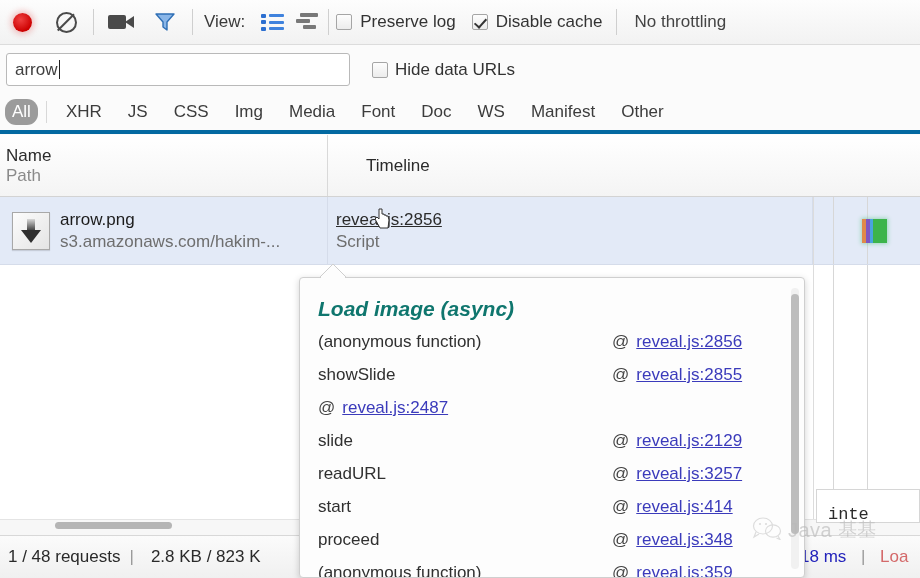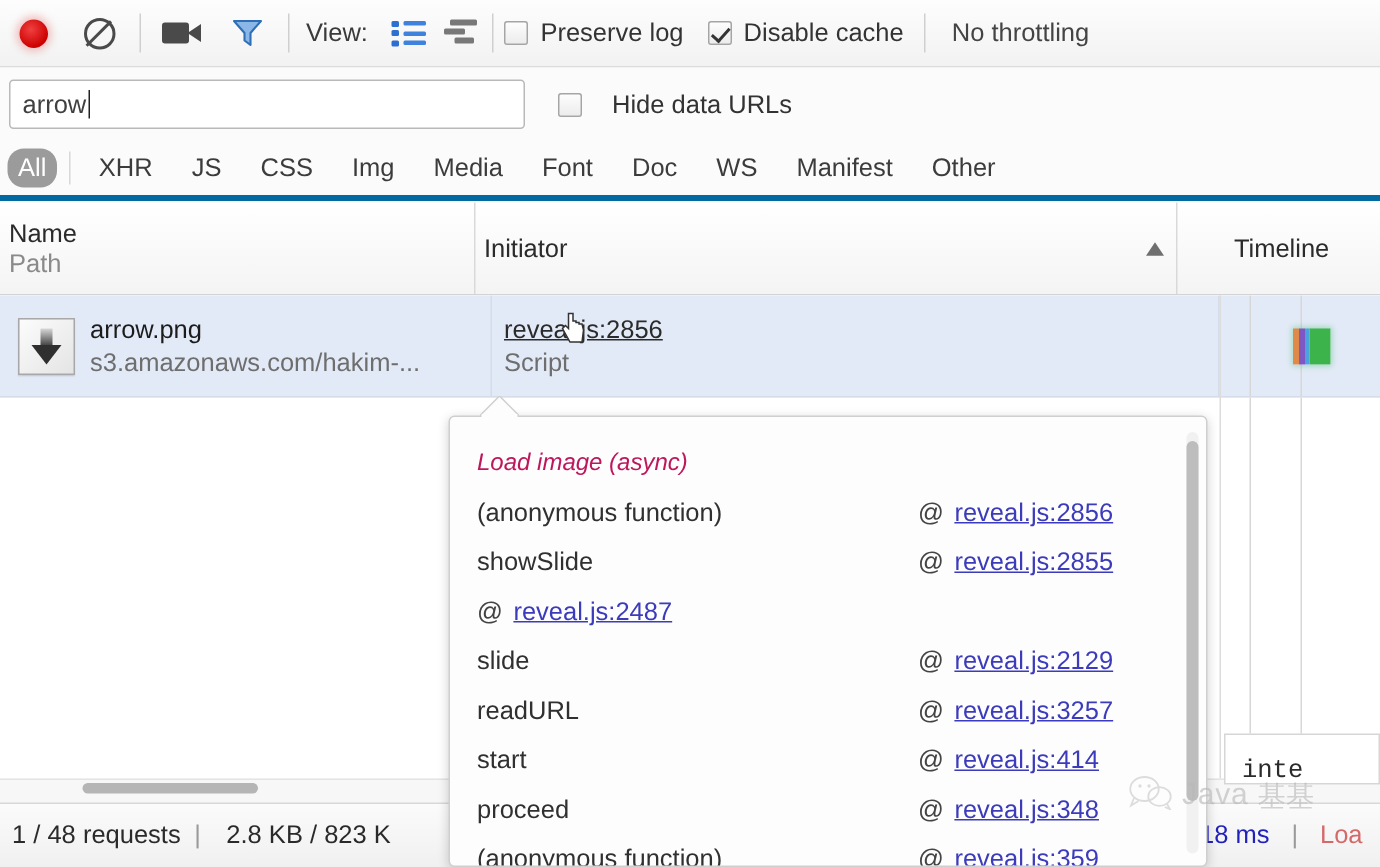--- a/index.html
+++ b/index.html
@@ -114,21 +114,21 @@
     padding: 0 8px;
     font-family: "Liberation Sans", sans-serif;
     display: flex; align-items: center;
     position: relative;
   }
   .caret {
     display: inline-block; width: 1px; height: 19px;
     background: #222; margin-left: 1px;
   }
   .hide-data {
-    display: flex; align-items: center; gap: 20px; margin-left: 22px;
+    display: flex; align-items: center; gap: 7px; margin-left: 22px;
   }
 
   
   .typebar {
     position: absolute; left: 0; top: 94px;
     width: 920px; height: 40px;
     background: #fbfbfb;
     display: flex; align-items: center;
     border-bottom: 4px solid #0369a1;
   }
@@ -250,22 +250,23 @@
     box-shadow: 0 2px 7px rgba(0,0,0,.18);
     overflow: hidden;
     z-index: 30;
   }
   .pop-arrow {
     position: absolute; left: 320px; top: 264px;
     width: 26px; height: 14px; z-index: 31;
   }
   .pop-inner { padding: 14px 16px 0 18px; }
   .pop-title {
-    font-size: 16px; font-style: italic; color: #be185d;
+    font-size: 21px; font-style: italic; color: #0f766e;
     line-height: 33px;
+    font-weight: bold;
   }
   .pop-row {
     display: flex; align-items: baseline;
     line-height: 33px; height: 33px;
   }
   .fn-name { font-size: 17px; color: #303030; width: 294px; white-space: nowrap; }
   .at { font-size: 17px; color: #444; margin-right: 7px; }
   .pop-link {
     font-size: 17px; color: #3b3bbb; text-decoration: underline; white-space: nowrap;
   }
@@ -433,24 +434,20 @@
     <span class="pill">WS</span>
     <span class="pill">Manifest</span>
     <span class="pill">Other</span>
   </div>
 
   <div class="thead">
     <div class="th th-name">
       <span class="th-l1">Name</span>
       <span class="th-l2">Path</span>
     </div>
-    <div class="th th-init">
-      <span class="th-l1">Initiator</span>
-      <span class="sort-arrow"></span>
-    </div>
     <div class="th th-time">
       <span class="th-l1">Timeline</span>
     </div>
   </div>
 
   <div class="tbody">
 
     <div class="row">
 
       <div class="cell-name">

